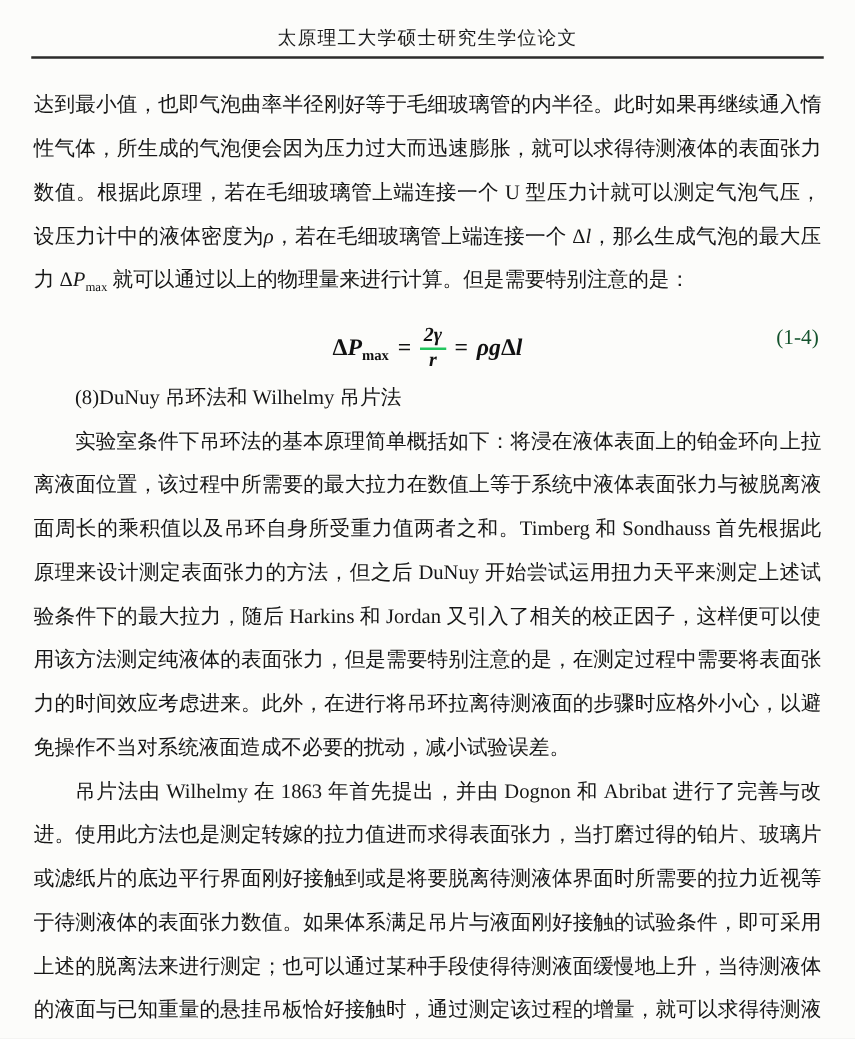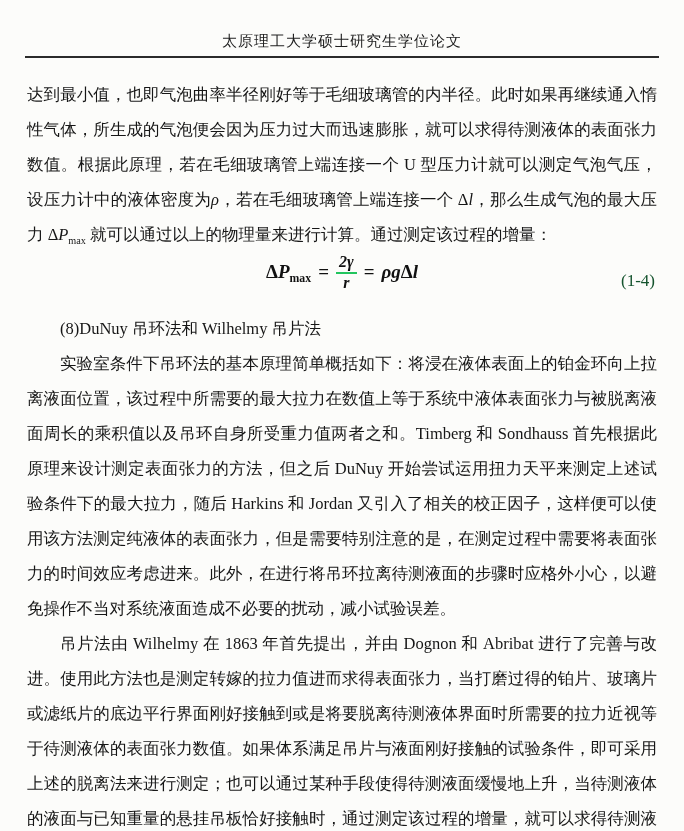--- a/index.html
+++ b/index.html
@@ -10,21 +10,21 @@
     margin: 0 auto;
     background: #fcfcfa;
     color: #161616;
     font-family: "Liberation Serif", "DejaVu Serif", serif;
     overflow: hidden;
     box-sizing: border-box;
   }
   .page-header {
     width: 634px;
     margin: 0 auto;
-    padding-top: 32px;
+    padding-top: 21px;
     text-align: center;
     border-bottom: 2.5px solid #2b2b2b;
     padding-bottom: 5px;
   }
   .header-title {
     font-size: 15px;
     letter-spacing: 1px;
     color: #1d1d1d;
   }
   .content {
@@ -43,21 +43,21 @@
   sub.sub {
     font-style: normal;
     font-size: 0.62em;
     vertical-align: -0.35em;
     line-height: 0;
   }
   .formula-row {
     position: relative;
     height: 56px;
     display: flex;
-    align-items: flex-start;
+    align-items: flex-end;
     justify-content: center;
     margin: 1px 0 2px 0;
   }
   .formula {
     display: inline-flex;
     align-items: center;
     gap: 7px;
     font-size: 19px;
     font-weight: 600;
     color: #111;
@@ -91,21 +91,21 @@
 <body>
 
 <div class="page">
 
   <div class="page-header">
     <span class="header-title">太原理工大学硕士研究生学位论文</span>
   </div>
 
   <div class="content">
 
-    <p class="para"><span>达到最小值，也即气泡曲率半径刚好等于毛细玻璃管的内半径。此时如果再继续通入惰性气体，所生成的气泡便会因为压力过大而迅速膨胀，就可以求得待测液体的表面张力数值。根据此原理，若在毛细玻璃管上端连接一个 U 型压力计就可以测定气泡气压，设压力计中的液体密度为</span><span class="italic">ρ</span><span>，若在毛细玻璃管上端连接一个 Δ</span><span class="italic">l</span><span>，那么生成气泡的最大压力 Δ</span><span class="italic">P</span><sub class="sub">max</sub><span> 就可以通过以上的物理量来进行计算。通过测定该过程的增量：</span></p>
+    <p class="para"><span>达到最小值，也即气泡曲率半径刚好等于毛细玻璃管的内半径。此时如果再继续通入惰性气体，所生成的气泡便会因为压力过大而迅速膨胀，就可以求得待测液体的表面张力数值。根据此原理，若在毛细玻璃管上端连接一个 U 型压力计就可以测定气泡气压，设压力计中的液体密度为</span><span class="italic">ρ</span><span>，若在毛细玻璃管上端连接一个 Δ</span><span class="italic">l</span><span>，那么生成气泡的最大压力 Δ</span><span class="italic">P</span><sub class="sub">max</sub><span> 就可以通过以上的物理量来进行计算。但是需要特别注意的是：</span></p>
 
     <div class="formula-row">
       <span class="formula">
         <span><span>Δ</span><span class="var">P</span><sub class="sub">max</sub></span>
         <span>=</span>
         <span class="frac">
           <span class="num">2γ</span>
           <span class="den">r</span>
         </span>
         <span>=</span>

